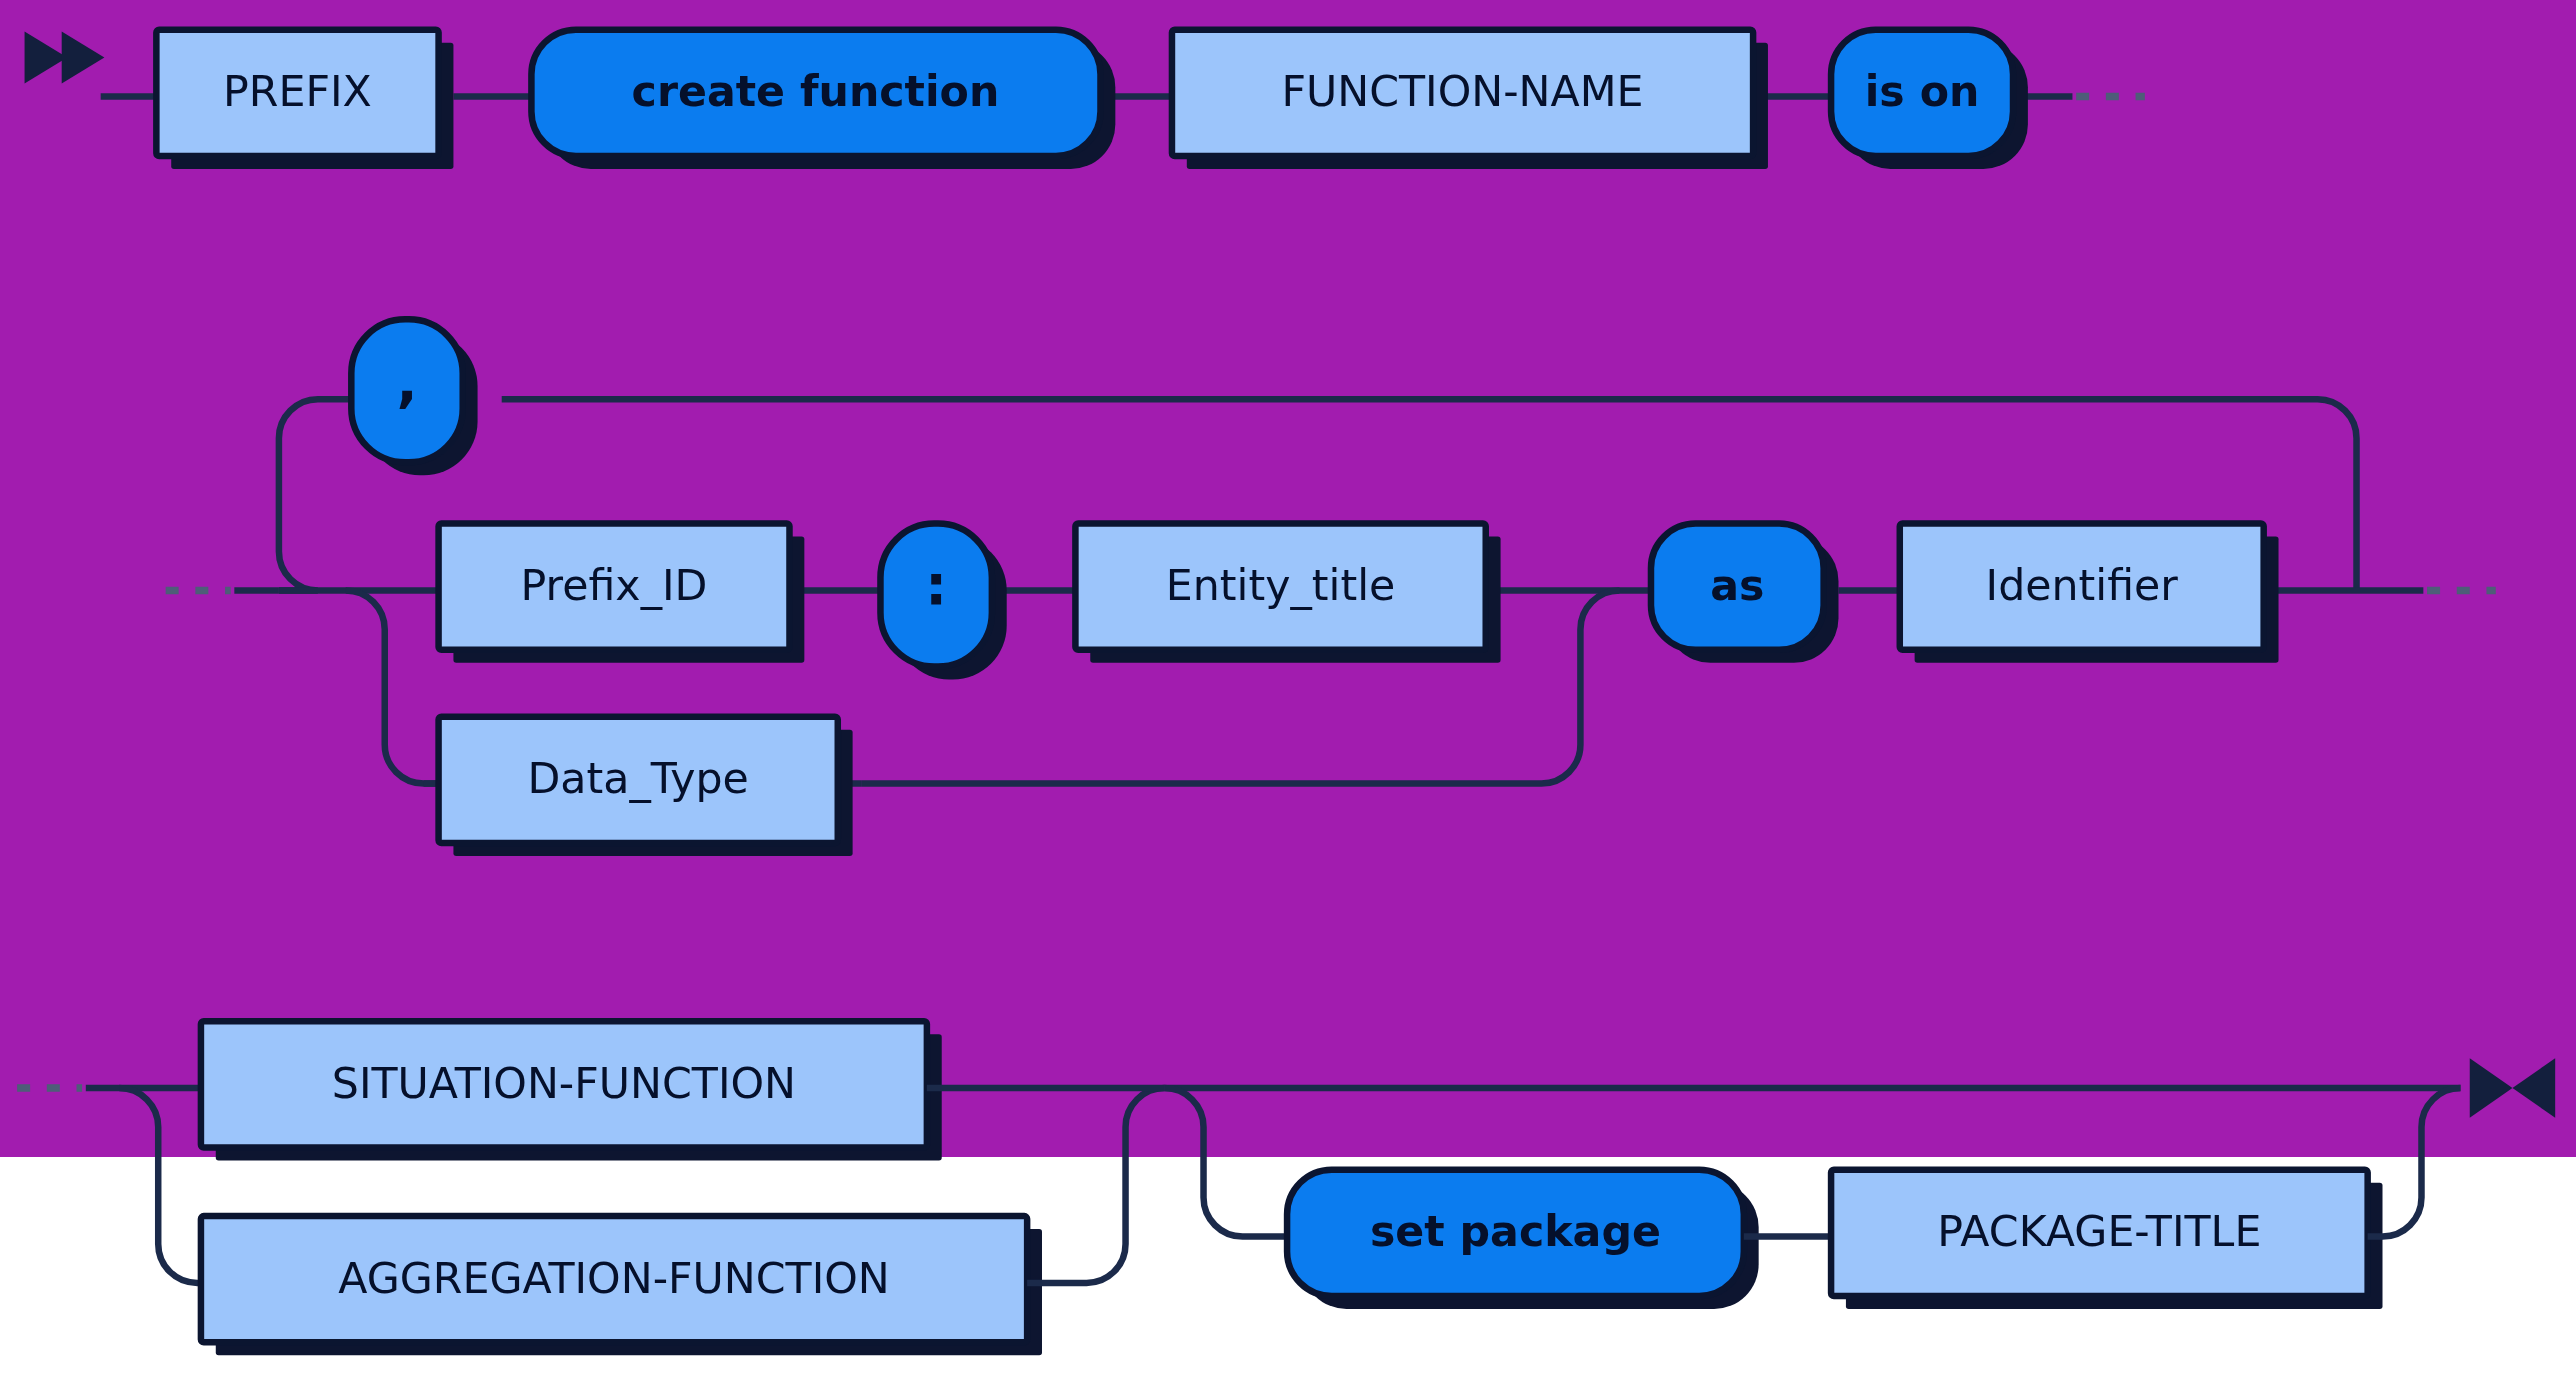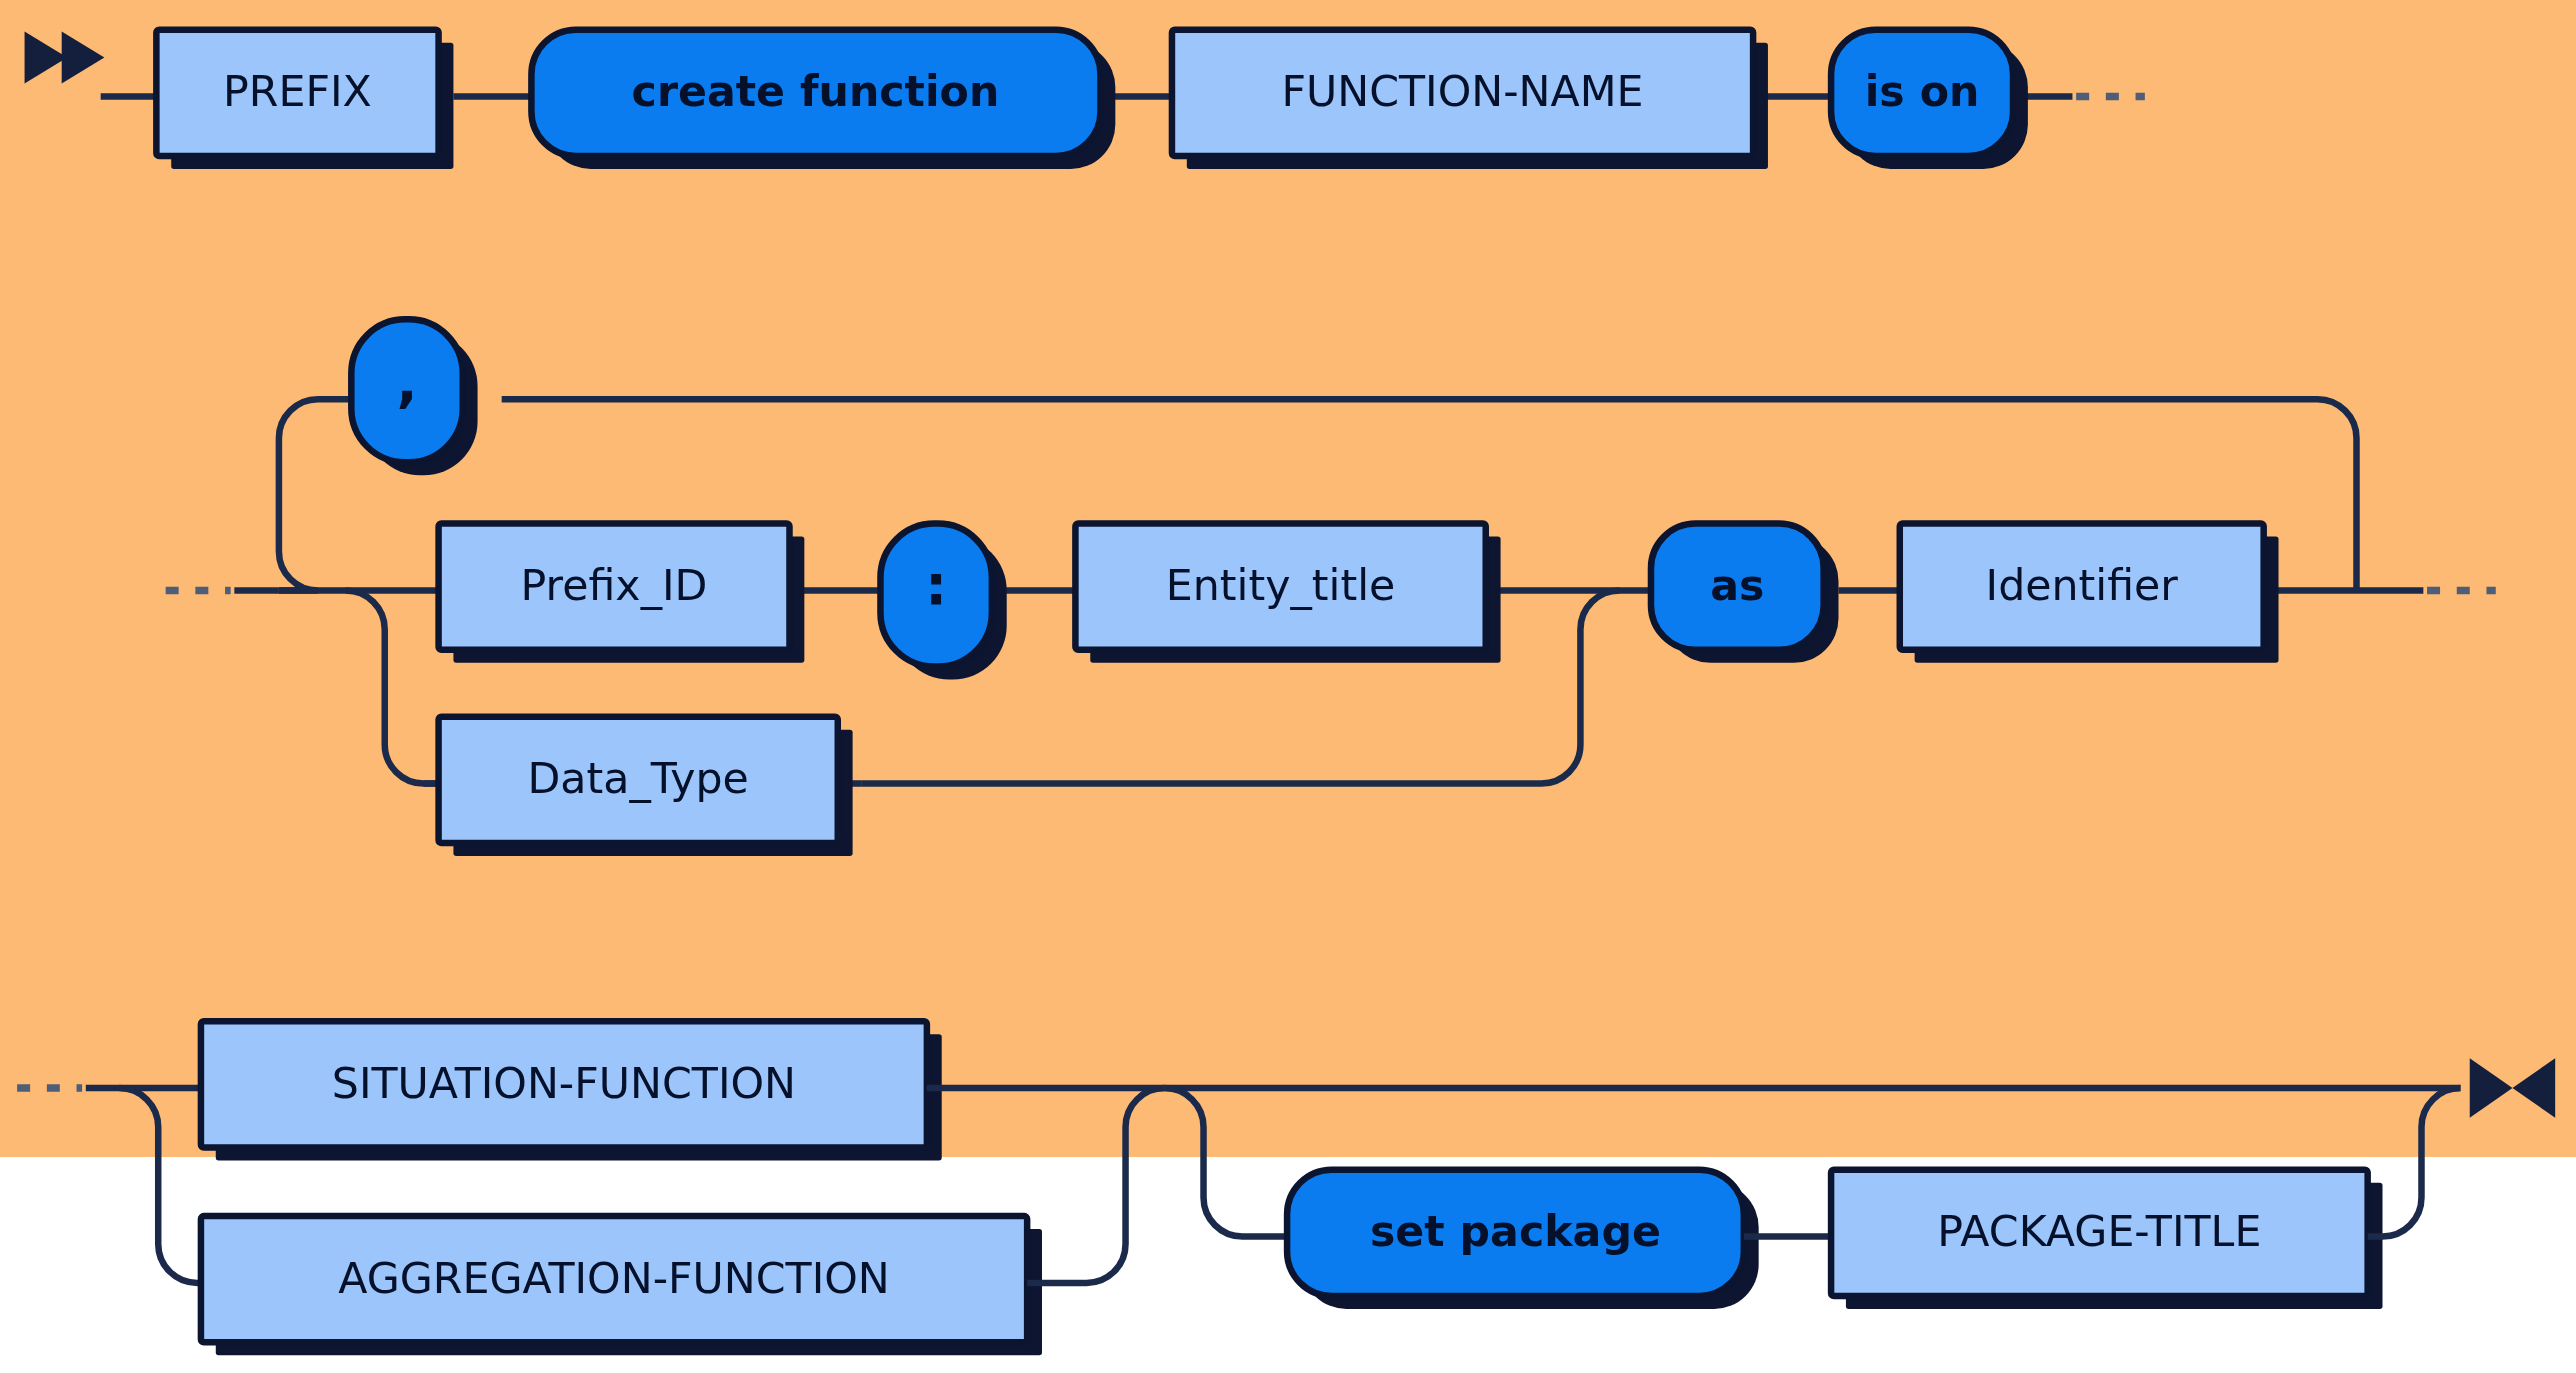--- a/index.html
+++ b/index.html
@@ -10,21 +10,21 @@
   body {
     width: 2576px;
     height: 1373px;
     font-family: "DejaVu Sans", sans-serif;
     overflow: hidden;
   }
   #diagram-root {
     position: relative;
     width: 2576px;
     height: 1157px;
-    background: #fdba74;
+    background: #a21caf;
   }
   svg#railroad {
     display: block;
     width: 2576px;
     height: 1373px;
   }
   .rail {
     fill: none;
     stroke: #1b2a4a;
     stroke-width: 7;

